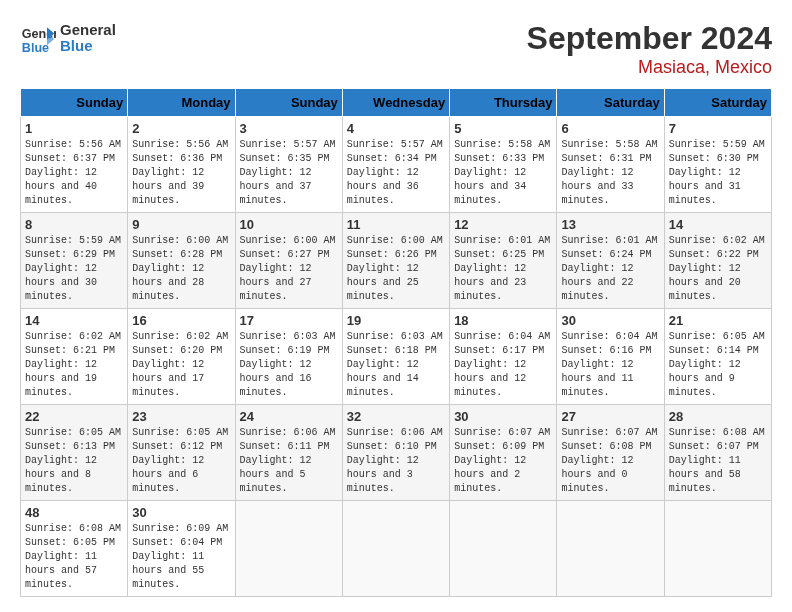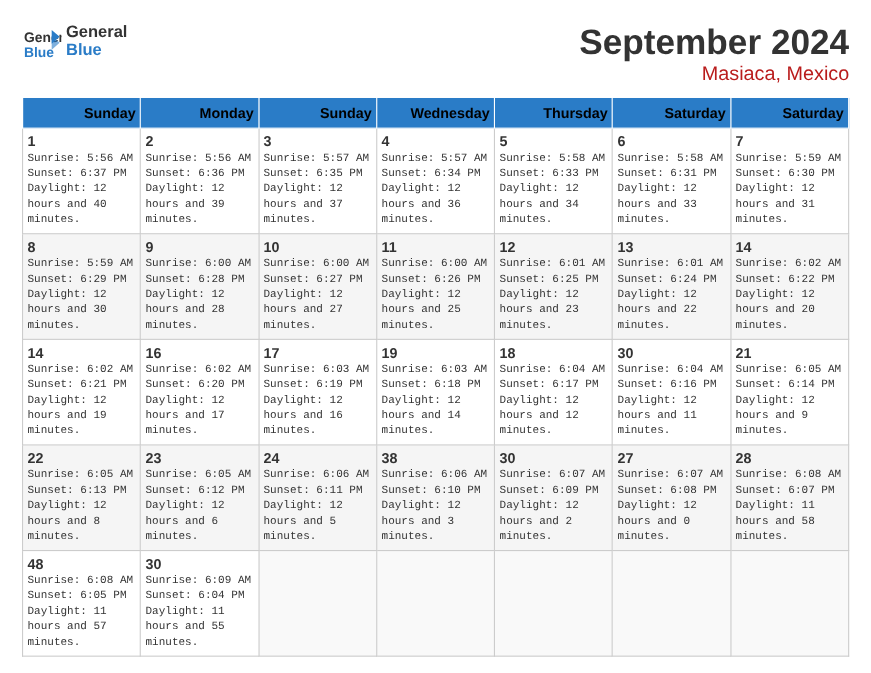--- a/index.html
+++ b/index.html
@@ -211,21 +211,21 @@
         </td>
         <td>
           <span class="day-num">23</span>
           <div class="day-info">Sunrise: 6:05 AM<br>Sunset: 6:12 PM<br>Daylight: 12 hours and 6 minutes.</div>
         </td>
         <td>
           <span class="day-num">24</span>
           <div class="day-info">Sunrise: 6:06 AM<br>Sunset: 6:11 PM<br>Daylight: 12 hours and 5 minutes.</div>
         </td>
         <td>
-          <span class="day-num">38</span>
+          <span class="day-num">32</span>
           <div class="day-info">Sunrise: 6:06 AM<br>Sunset: 6:10 PM<br>Daylight: 12 hours and 3 minutes.</div>
         </td>
         <td>
           <span class="day-num">30</span>
           <div class="day-info">Sunrise: 6:07 AM<br>Sunset: 6:09 PM<br>Daylight: 12 hours and 2 minutes.</div>
         </td>
         <td>
           <span class="day-num">27</span>
           <div class="day-info">Sunrise: 6:07 AM<br>Sunset: 6:08 PM<br>Daylight: 12 hours and 0 minutes.</div>
         </td>

